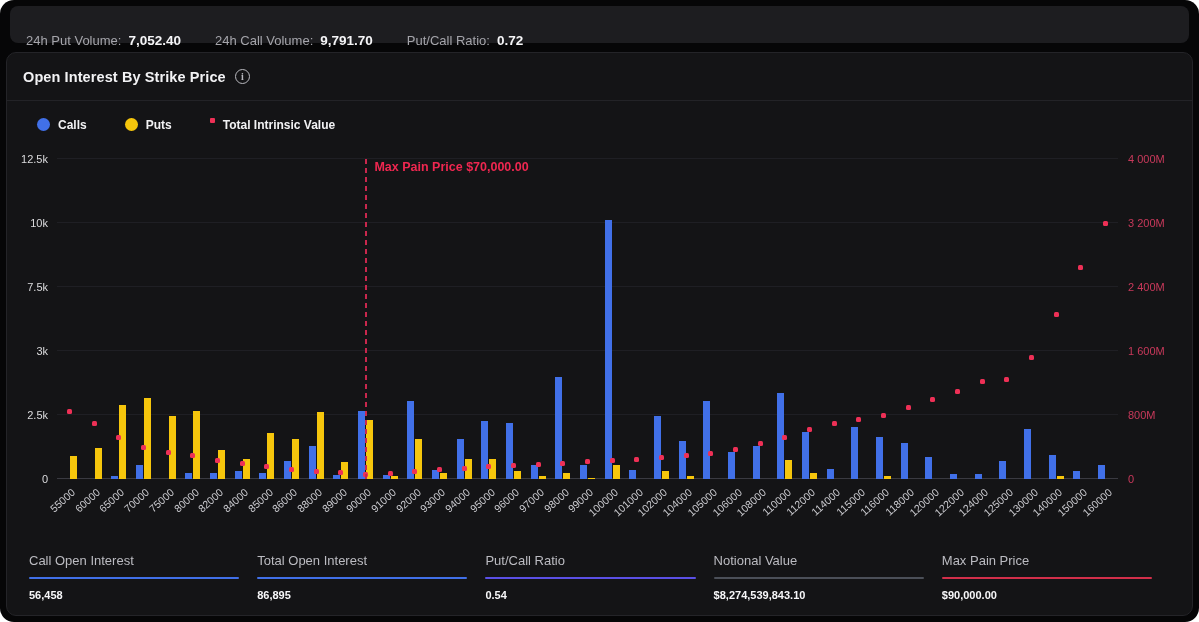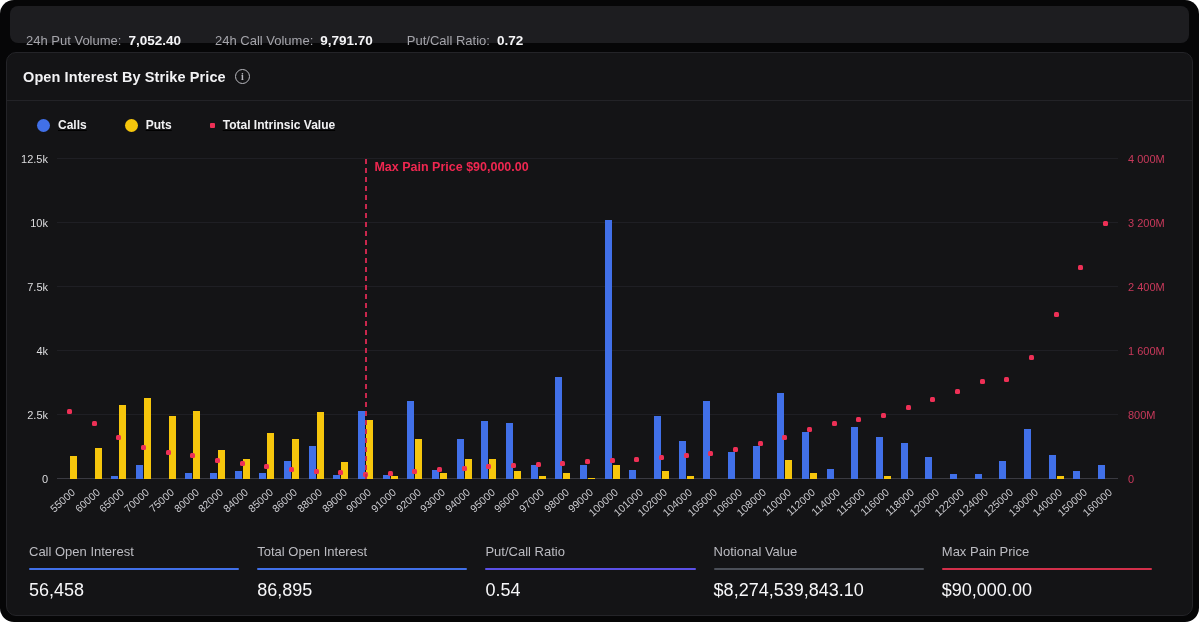--- a/index.html
+++ b/index.html
@@ -17,21 +17,21 @@
   .panel-header { height:48px; display:flex; align-items:center; padding:0 16px; border-bottom:1px solid #232327; }
   .panel-title { color:#f2f2f4; font-size:14.5px; font-weight:bold; letter-spacing:.1px; }
   .info-icon { margin-left:9px; width:15px; height:15px; border:1.4px solid #b9b9bf; border-radius:50%; color:#b9b9bf; font-size:10px; font-weight:bold; display:flex; align-items:center; justify-content:center; font-family:"Liberation Serif",serif; cursor:pointer; }
   .header-right { margin-left:auto; display:flex; align-items:center; gap:16px; }
   .expiry-btn { background:#3d424b; border:none; border-radius:6px; height:27px; padding:0 12px; display:flex; align-items:center; gap:8px; color:#fff; font-size:12.5px; font-weight:bold; cursor:pointer; font-family:"Liberation Sans",sans-serif; }
   .kebab { width:18px; height:22px; display:flex; flex-direction:column; align-items:center; justify-content:center; gap:3px; cursor:pointer; }
   .kebab i { width:3.5px; height:3.5px; border-radius:50%; background:#e9e9ee; }
 
   
   .legend { display:flex; align-items:center; gap:38px; padding:14px 0 0 30px; height:34px; }
-  .legend-item { display:flex; align-items:center; gap:8px; cursor:pointer;text-decoration:underline; }
+  .legend-item { display:flex; align-items:flex-start; gap:8px; cursor:pointer; }
   .legend-marker.circle { width:13px; height:13px; border-radius:50%; }
   .legend-marker.square { width:5px; height:5px; border-radius:1px; }
   .legend-text { color:#f2f2f4; font-size:12px; font-weight:bold; }
 
   
   .chart-region { position:relative; height:388px; margin-top:2px; }
   .plot { position:absolute; left:50px; right:74px; top:22px; height:320px; }
   .gridline { position:absolute; left:0; right:0; height:1px; background:#1f1f24; }
   .gridline.base { background:#3a3a41; }
   .yaxis-left { position:absolute; left:0; width:44px; top:22px; height:320px; }
@@ -45,21 +45,21 @@
   .iv-dot { position:absolute; width:5px; height:5px; border-radius:1.5px; left:calc(50% - 2.5px); }
   .xlab { position:absolute; top:calc(100% + 7px); right:50%; transform:rotate(-42deg); transform-origin:100% 0; color:#c9c9ce; font-size:10.5px; white-space:nowrap; }
   .mp-line { position:absolute; top:0; bottom:0; width:2px; background:repeating-linear-gradient(to bottom,#c9274d 0 5px,transparent 5px 9px); }
   .mp-label { position:absolute; top:1px; white-space:nowrap; color:#ef2750; font-size:12.5px; font-weight:bold; }
 
   
   .footer { position:absolute; left:22px; right:22px; bottom:14px; display:flex; }
   .stat { flex:1; margin-right:18px; }
   .stat-label { color:#bcbcc2; font-size:13px; }
   .stat-line { height:2.5px; border-radius:2px; margin:9px 0 10px 0; }
-  .stat-value { color:#f7f7f9; font-size:18px; font-weight:normal; }
+  .stat-value { color:#f7f7f9; font-size:11px; font-weight:bold; }
 </style>
 </head>
 <body>
 
 <div class="app">
 
   <div class="topbar">
       <div class="tb-item">
         <span class="tb-label">24h Put Volume:</span>
         <span class="tb-value">7,052.40</span>
@@ -92,21 +92,21 @@
         <div class="legend-item">
           <span class="legend-marker square" style="background: rgb(238, 48, 86);"></span>
           <span class="legend-text">Total Intrinsic Value</span>
         </div>
       </div>
 
     <div class="chart-region">
       <div class="yaxis-left">
           <span style="bottom: 0%;">0</span>
           <span style="bottom: 20%;">2.5k</span>
-          <span style="bottom: 40%;">4k</span>
+          <span style="bottom: 40%;">3k</span>
           <span style="bottom: 60%;">7.5k</span>
           <span style="bottom: 80%;">10k</span>
           <span style="bottom: 100%;">12.5k</span>
         </div>
       <div class="plot">
           <div class="gridline base" style="bottom: 0%;"></div>
           <div class="gridline" style="bottom: 20%;"></div>
           <div class="gridline" style="bottom: 40%;"></div>
           <div class="gridline" style="bottom: 60%;"></div>
           <div class="gridline" style="bottom: 80%;"></div>
@@ -363,21 +363,21 @@
             <div class="iv-dot" style="bottom: 208.7px; background: rgb(238, 48, 86);"></div>
             <div class="xlab">150000</div>
           </div>
           <div class="slot" style="width: 2.32558%; left: 97.6744%;">
             <div class="bar call" style="height: 14.08px; background: rgb(65, 112, 232);"></div>
             <div class="bar put" style="height: 0px; background: rgb(246, 198, 12);"></div>
             <div class="iv-dot" style="bottom: 253.5px; background: rgb(238, 48, 86);"></div>
             <div class="xlab">160000</div>
           </div>
           <div class="mp-line" style="left: 29.0698%;"></div>
-          <div class="mp-label" style="left: calc(29.0698% + 9px);">Max Pain Price $90,000.00</div>
+          <div class="mp-label" style="left: calc(29.0698% + 9px);">Max Pain Price $70,000.00</div>
         </div>
       <div class="yaxis-right">
           <span style="bottom: 0%;">0</span>
           <span style="bottom: 20%;">800M</span>
           <span style="bottom: 40%;">1 600M</span>
           <span style="bottom: 60%;">2 400M</span>
           <span style="bottom: 80%;">3 200M</span>
           <span style="bottom: 100%;">4 000M</span>
         </div>
     </div>

